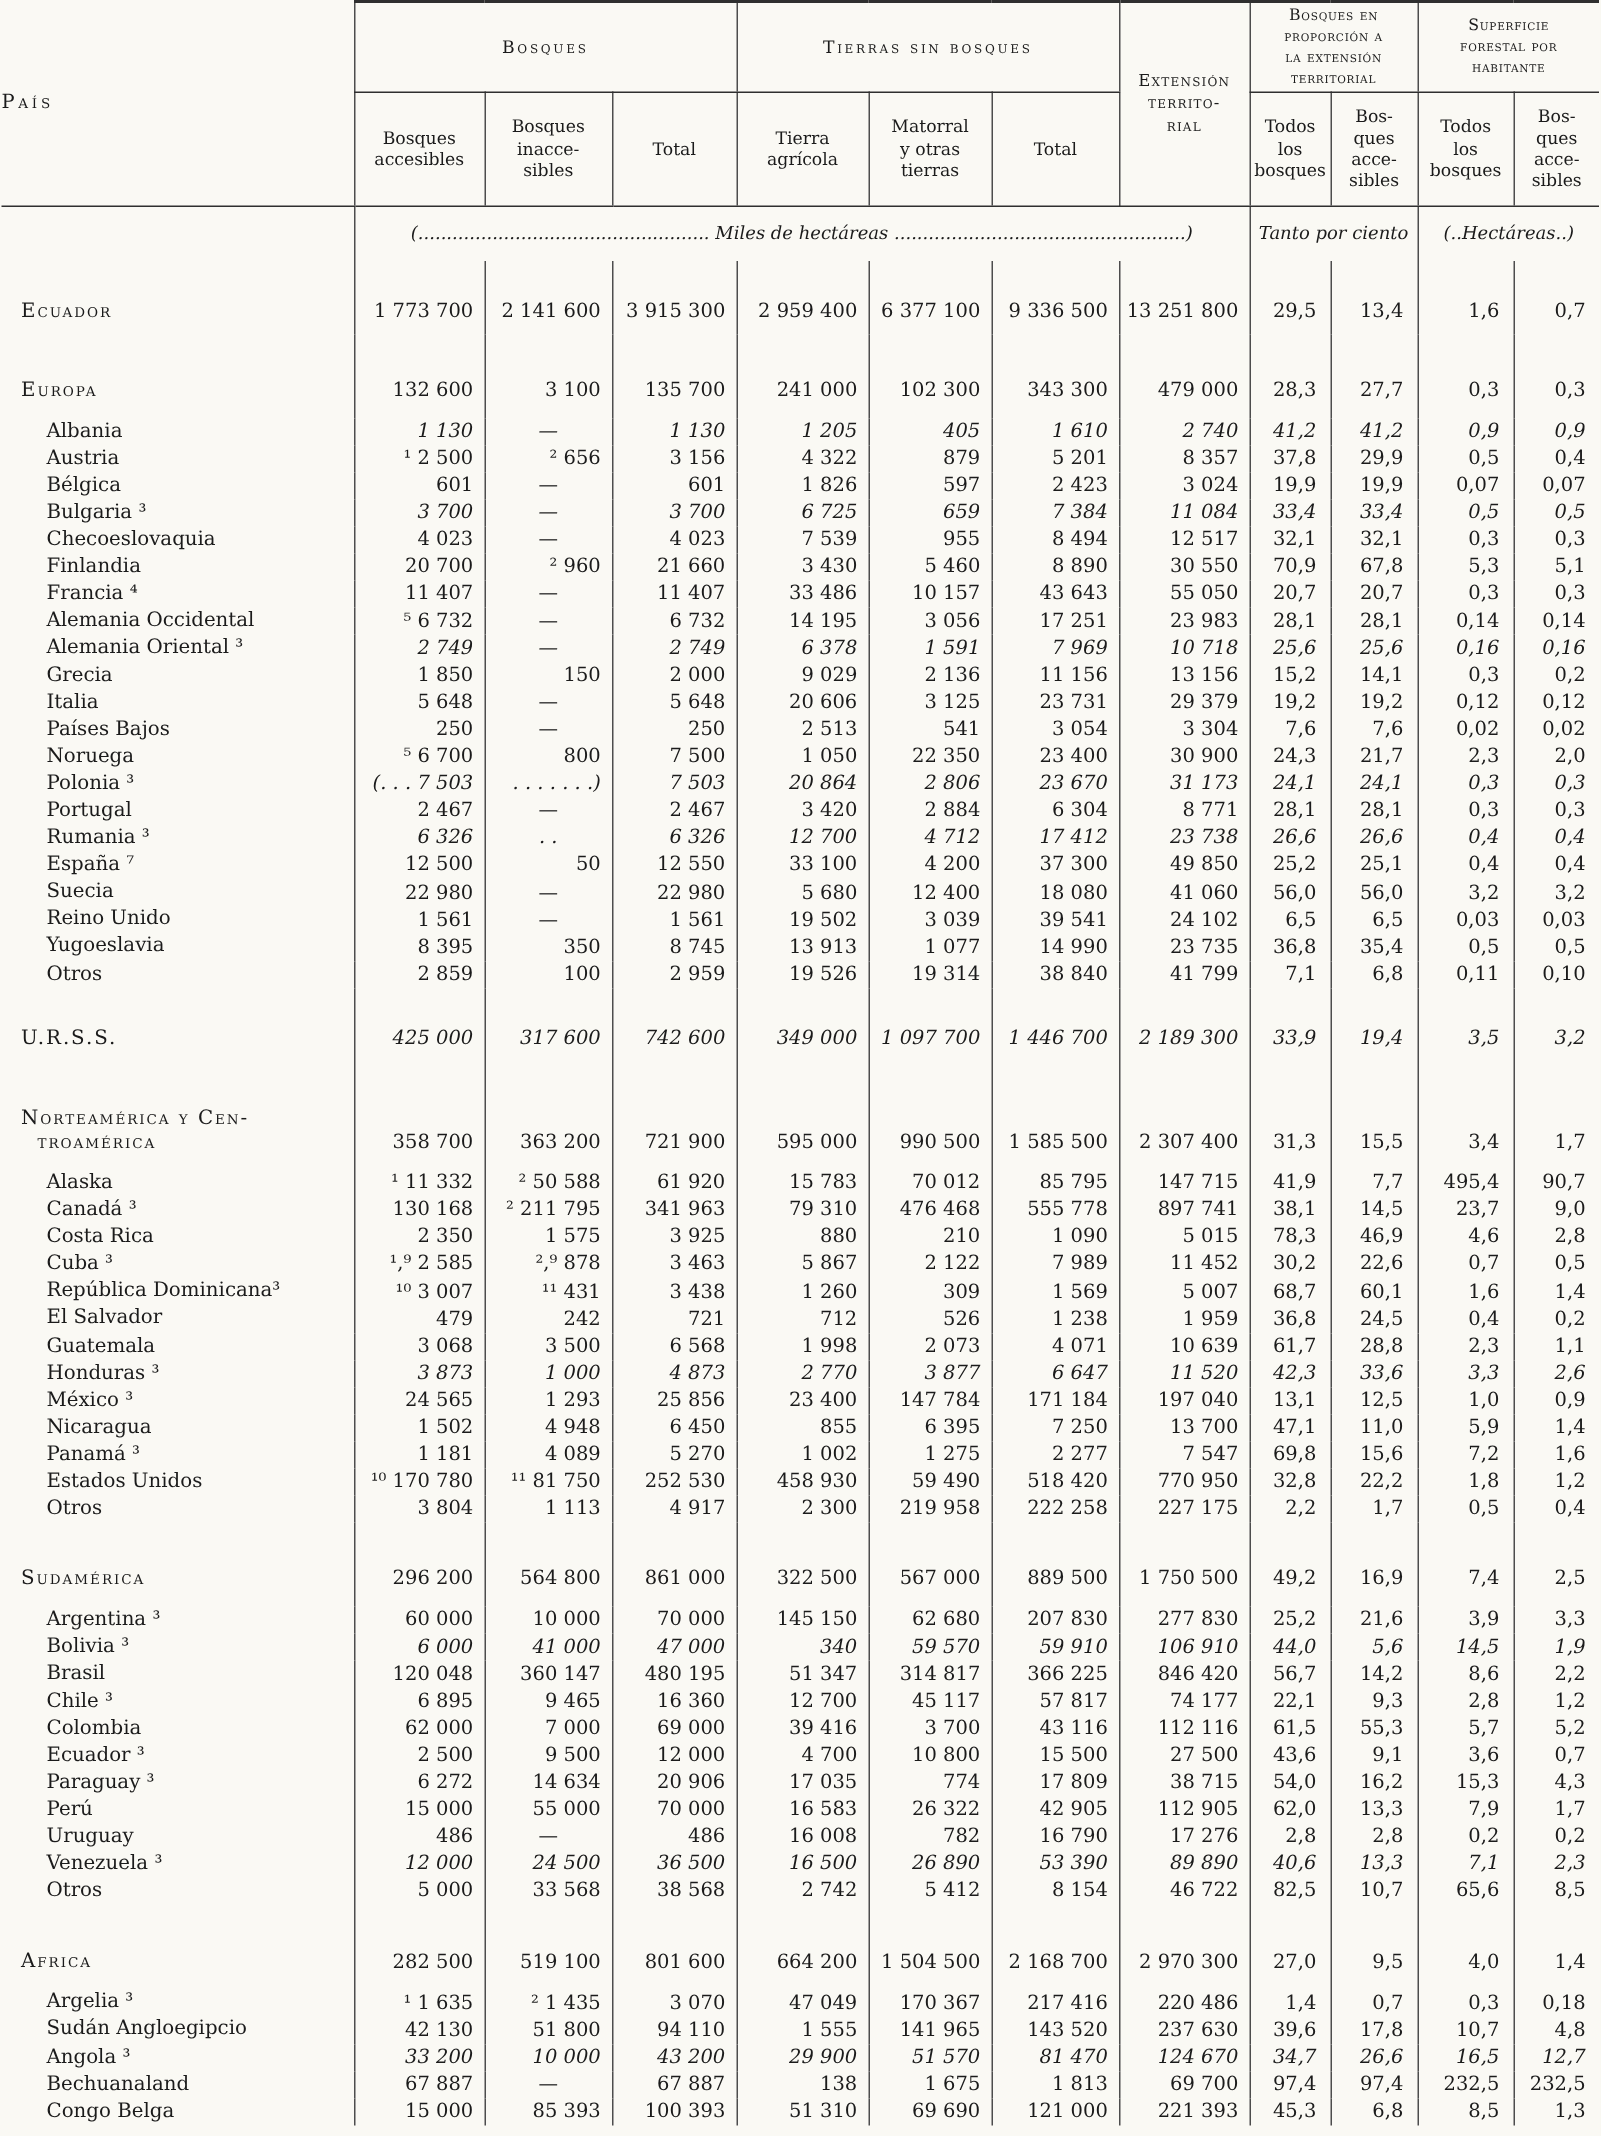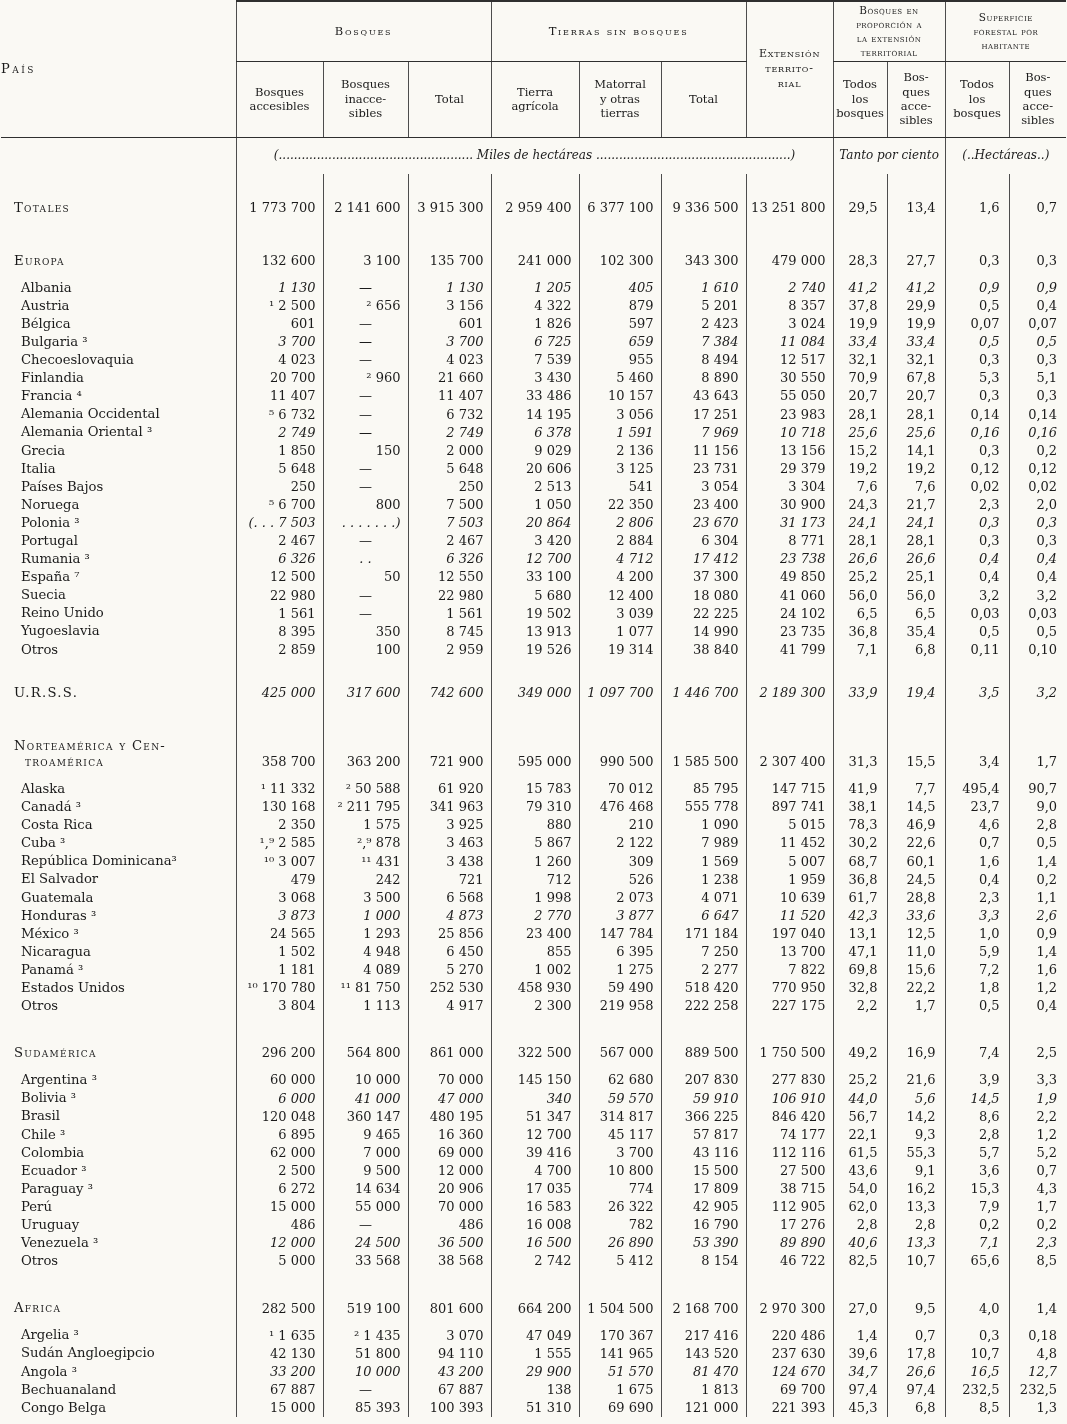--- a/index.html
+++ b/index.html
@@ -51,21 +51,21 @@
   
   tbody td {
     text-align:right; padding-right:7px; white-space:pre; vertical-align:bottom;
   }
   tbody td.c0 {
     text-align:left; padding-right:0; white-space:pre-line; font-size:13.2px;
   }
   .c8, .c9, .c10, .c11 { padding-right:9px; }
   .dash { text-align:center; padding-right:0; }
   .row-country td { padding-top:1px; padding-bottom:1px; }
-  .row-country td.c0 { padding-left:20px; }
+  .row-country td.c0 { padding-left:30px; }
   .row-total td { padding-top:26px; padding-bottom:7px; }
   .row-section td { padding-top:30px; padding-bottom:10px;margin-left:36px; }
   .row-total td.c0, .row-section td.c0 {
     font-variant:small-caps; letter-spacing:1.3px; padding-left:13px;
   }
   .italic td { font-style:italic; }
   .italic td.c0 { font-style:normal; }
 </style>
 </head>
 <body>
@@ -132,21 +132,21 @@
       </tr>
       <tr class="units">
         <td></td>
         <td colspan="7" class="vl">(...................................................  Miles  de  hectáreas ...................................................)</td>
         <td colspan="2" class="vl">Tanto por ciento</td>
         <td colspan="2" class="vl">(..Hectáreas..)</td>
       </tr>
     </thead>
     <tbody>
         <tr class="row-total">
-          <td class="c0">Totales</td>
+          <td class="c0">Ecuador</td>
           <td class="c1 vl">1 773 700</td>
           <td class="c2 vl">2 141 600</td>
           <td class="c3 vl">3 915 300</td>
           <td class="c4 vl">2 959 400</td>
           <td class="c5 vl">6 377 100</td>
           <td class="c6 vl">9 336 500</td>
           <td class="c7 vl">13 251 800</td>
           <td class="c8 vl">29,5</td>
           <td class="c9 vl">13,4</td>
           <td class="c10 vl">1,6</td>
@@ -418,21 +418,21 @@
           <td class="c10 vl">3,2</td>
           <td class="c11 vl">3,2</td>
         </tr>
         <tr class="row-country">
           <td class="c0">Reino Unido</td>
           <td class="c1 vl">1 561</td>
           <td class="c2 vl dash">—</td>
           <td class="c3 vl">1 561</td>
           <td class="c4 vl">19 502</td>
           <td class="c5 vl">3 039</td>
-          <td class="c6 vl">22 225</td>
+          <td class="c6 vl">39 541</td>
           <td class="c7 vl">24 102</td>
           <td class="c8 vl">6,5</td>
           <td class="c9 vl">6,5</td>
           <td class="c10 vl">0,03</td>
           <td class="c11 vl">0,03</td>
         </tr>
         <tr class="row-country">
           <td class="c0">Yugoeslavia</td>
           <td class="c1 vl">8 395</td>
           <td class="c2 vl">350</td>
@@ -630,21 +630,21 @@
           <td class="c11 vl">1,4</td>
         </tr>
         <tr class="row-country">
           <td class="c0">Panamá ³</td>
           <td class="c1 vl">1 181</td>
           <td class="c2 vl">4 089</td>
           <td class="c3 vl">5 270</td>
           <td class="c4 vl">1 002</td>
           <td class="c5 vl">1 275</td>
           <td class="c6 vl">2 277</td>
-          <td class="c7 vl">7 822</td>
+          <td class="c7 vl">7 547</td>
           <td class="c8 vl">69,8</td>
           <td class="c9 vl">15,6</td>
           <td class="c10 vl">7,2</td>
           <td class="c11 vl">1,6</td>
         </tr>
         <tr class="row-country">
           <td class="c0">Estados Unidos</td>
           <td class="c1 vl">¹⁰ 170 780</td>
           <td class="c2 vl">¹¹ 81 750</td>
           <td class="c3 vl">252 530</td>

